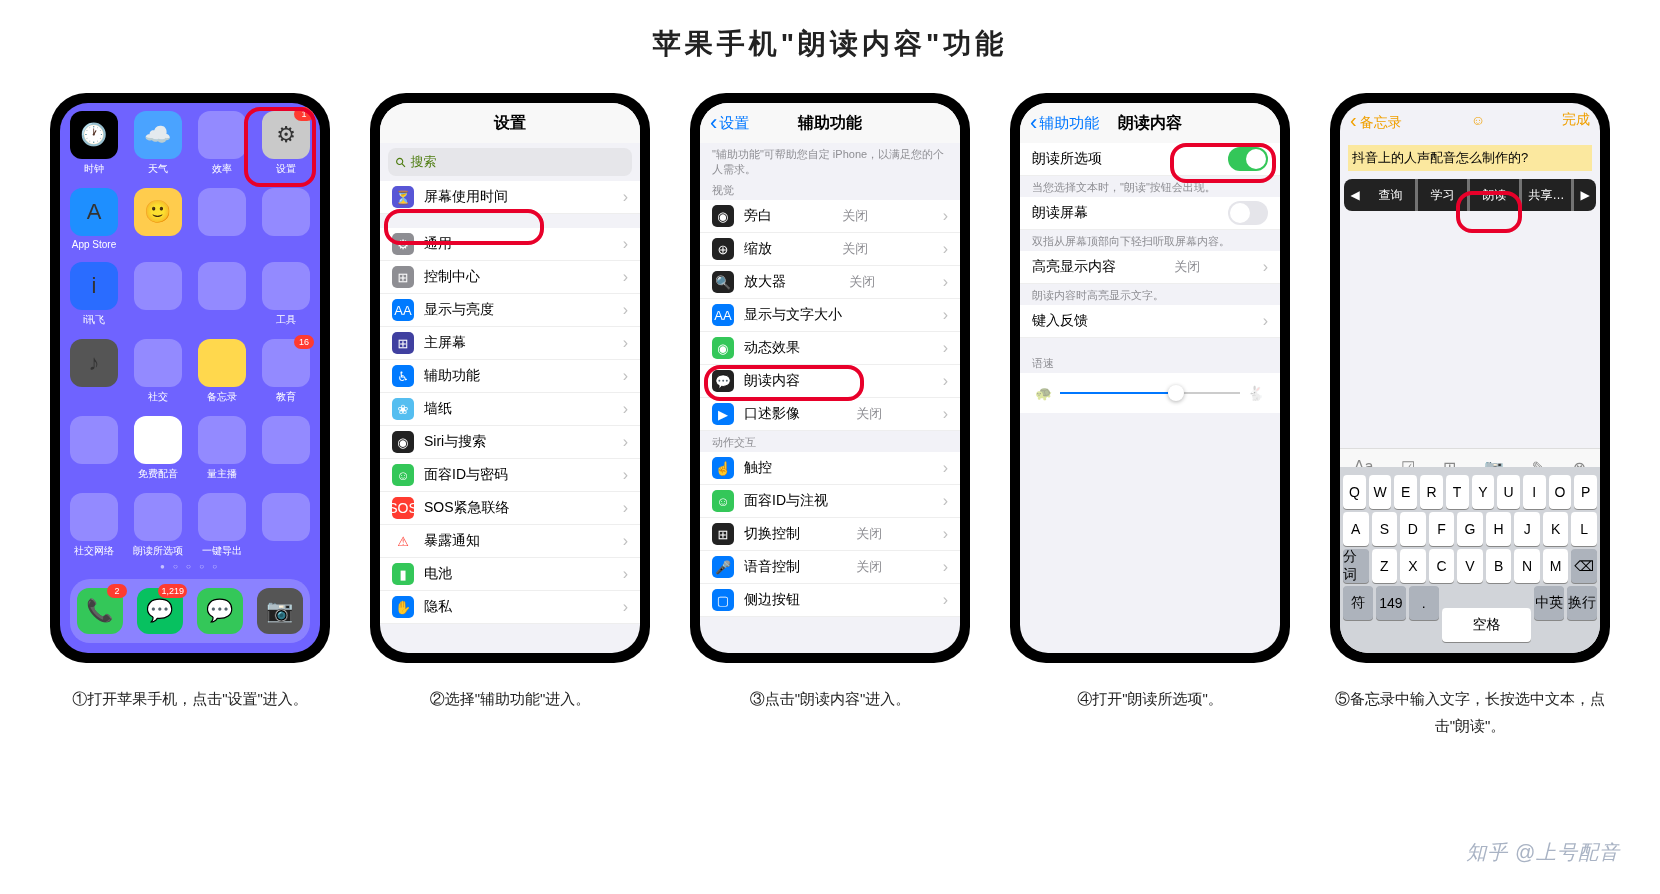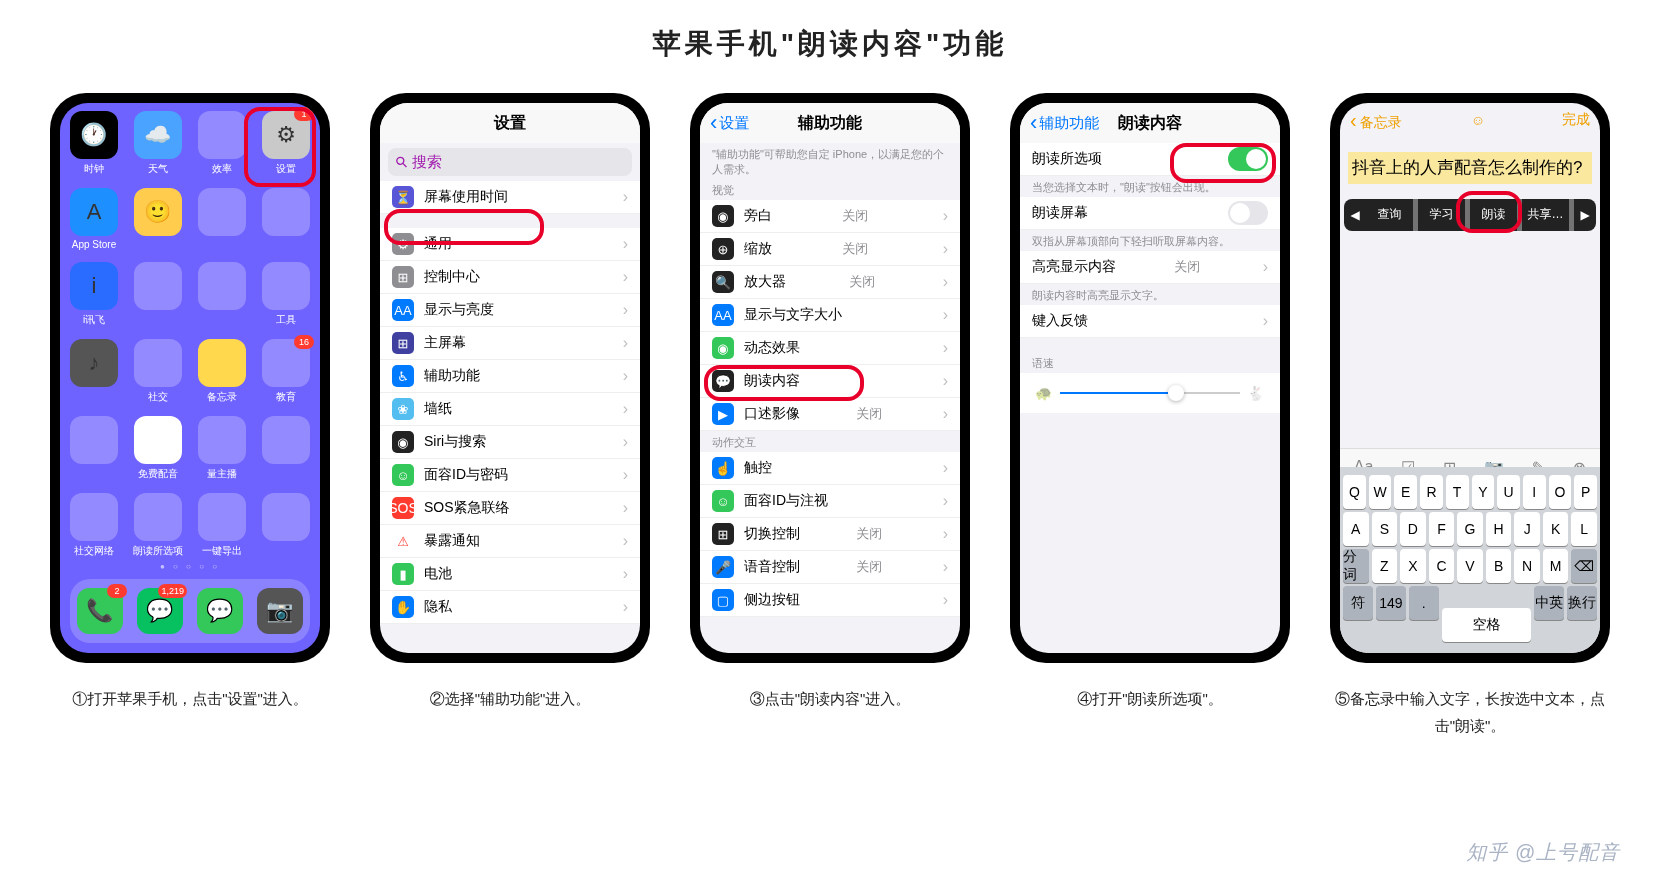--- a/index.html
+++ b/index.html
@@ -8,21 +8,21 @@
 .row{display:flex;justify-content:space-around;align-items:flex-start}
 .step{display:flex;flex-direction:column;align-items:center;width:300px}
 .phone{width:280px;height:570px;background:#000;border-radius:36px;padding:10px;box-sizing:border-box;position:relative}
 .screen{background:#6f63ff;width:100%;height:100%;border-radius:28px;overflow:hidden;position:relative}
 .white{background:#f2f2f7;color:#000}
 .cap{font-size:15px;text-align:center;margin-top:22px;line-height:1.8}
 .ring{position:absolute;border:4px solid #e8002a;border-radius:16px;z-index:50;box-sizing:border-box}
 .hdr{height:40px;display:flex;align-items:center;justify-content:center;font-size:16px;font-weight:600;background:#f8f8f8;position:relative}
 .back{position:absolute;left:10px;color:#07f;font-size:15px;font-weight:400}
 .back::before{content:"‹";font-size:22px;margin-right:2px;vertical-align:-2px}
-.search{margin:5px 8px;height:28px;background:#e6e6ea;border-radius:8px;color:#a21caf;font-size:15px;display:flex;align-items:center;padding:0 8px}
+.search{margin:5px 8px;height:28px;background:#e6e6ea;border-radius:8px;color:#4d7c0f;font-size:13px;display:flex;align-items:center;padding:0 8px}
 .search::before{content:"⚲";transform:rotate(-45deg);display:inline-block;margin-right:5px}
 .list{background:#fff}
 .item{height:32px;padding:0 12px;display:flex;align-items:center;border-bottom:1px solid #eee;font-size:14px}
 .ic{width:22px;height:22px;border-radius:5px;margin-right:10px;flex:0 0 22px;display:flex;align-items:center;justify-content:center;color:#fff;font-size:13px}
 .item .chev{margin-left:auto;color:#c0c0c0;font-size:16px}
 .item .chev::after{content:"›"}
 .item .val{margin-left:auto;color:#8e8e93;font-size:13px;margin-right:4px}
 .note{font-size:11px;color:#8e8e93;padding:4px 12px 2px;background:#f2f2f7}
 .gap{height:14px;background:#f2f2f7}
 .tog{width:40px;height:24px;border-radius:12px;margin-left:auto;position:relative}
@@ -34,23 +34,23 @@
 .app{display:flex;flex-direction:column;align-items:center;color:#fff;font-size:10px;text-align:center}
 .ai{width:48px;height:48px;border-radius:12px;margin-bottom:3px;background:rgba(255,255,255,.25);display:flex;align-items:center;justify-content:center;color:#333;font-size:22px}
 .dock{position:absolute;bottom:10px;left:10px;right:10px;height:64px;background:rgba(255,255,255,.2);border-radius:20px;display:flex;justify-content:space-around;align-items:center}
 .dock .ai{margin:0;width:46px;height:46px}
 .dots{position:absolute;bottom:82px;width:100%;text-align:center;color:rgba(255,255,255,.6);font-size:8px;letter-spacing:3px}
 .badge{position:absolute;top:-4px;right:-4px;background:#ff3b30;color:#fff;font-size:9px;min-width:14px;height:14px;border-radius:8px;display:flex;align-items:center;justify-content:center;padding:0 3px}
 
 .nhdr{height:34px;display:flex;align-items:center;padding:0 10px;color:#f0a000;font-size:14px}
 .nhdr .done{margin-left:auto}
 .nhdr .nb::before{content:"‹";font-size:20px;margin-right:3px}
-.ntxt{background:#fbe89f;margin:15px 8px;padding:4px;font-size:17px;font-weight:500;line-height:1.4}
+.ntxt{background:#fbe89f;margin:8px 8px;padding:4px;font-size:13px;font-weight:500;line-height:1.4}
 .menu{background:#222;height:32px;border-radius:8px;margin:4px 4px;display:flex;align-items:center;color:#fff;font-size:12px}
-.menu span{flex:1;text-align:center;border-right:5px solid #737373;height:100%;display:flex;align-items:center;justify-content:center}
+.menu span{flex:1;text-align:center;border-right:3px solid #737373;height:100%;display:flex;align-items:center;justify-content:center}
 .menu .ar{flex:0 0 22px;border:none}
 .kb{position:absolute;bottom:0;left:0;right:0;background:#d1d4d9;padding:5px 3px 8px}
 .kbrow{display:flex;justify-content:center;gap:3px;margin:3px 0}
 .key{background:#fff;border-radius:4px;height:34px;display:flex;align-items:center;justify-content:center;font-size:14px;color:#000;box-shadow:0 1px 0 #888;flex:1;min-width:0}
 .key.g{background:#adb3bc;color:#000}
 .sld{height:40px;display:flex;align-items:center;padding:0 15px;background:#fff}
 .sld::before,.sld::after{content:"🐢";font-size:14px;opacity:.5}
 .sld::after{content:"🐇"}
 .sldbar{flex:1;height:2px;background:#ccc;margin:0 8px;position:relative}
 .sldbar::before{content:"";position:absolute;left:0;width:60%;height:2px;background:#07f}

